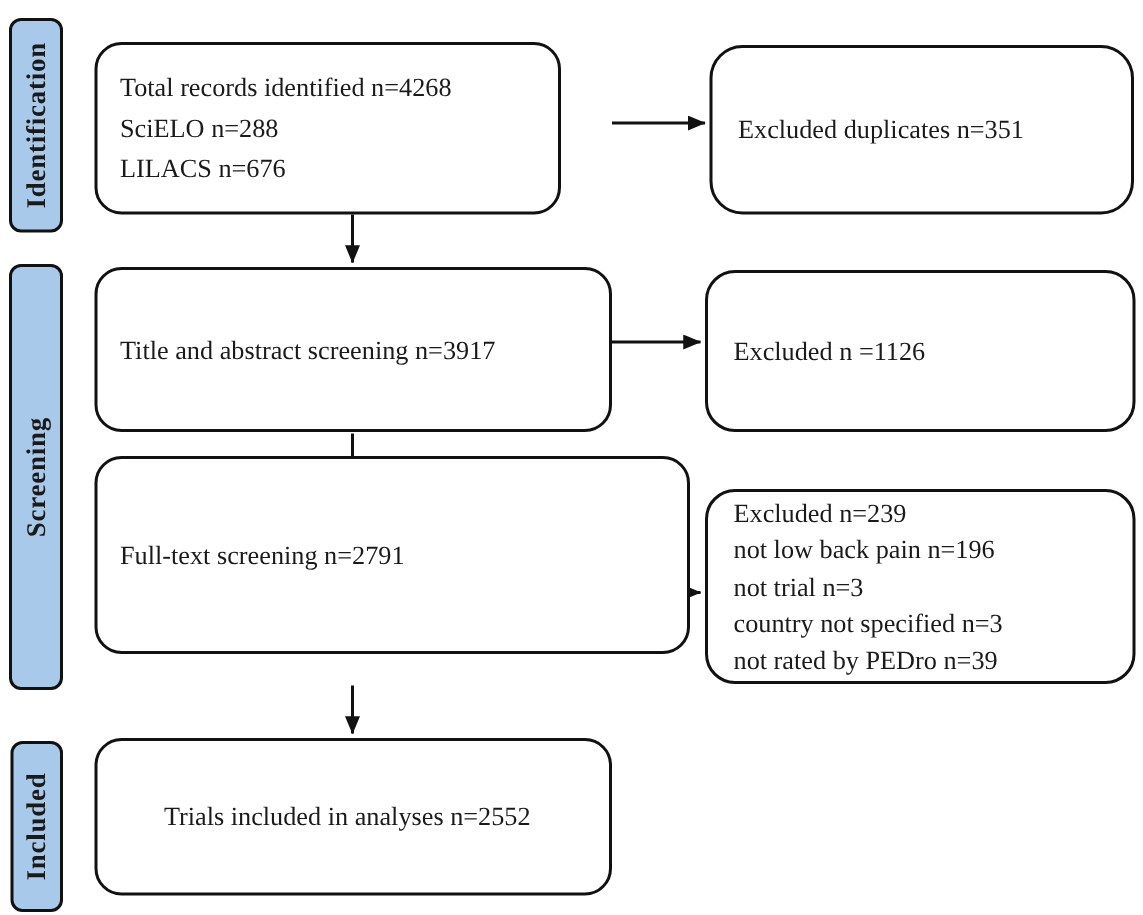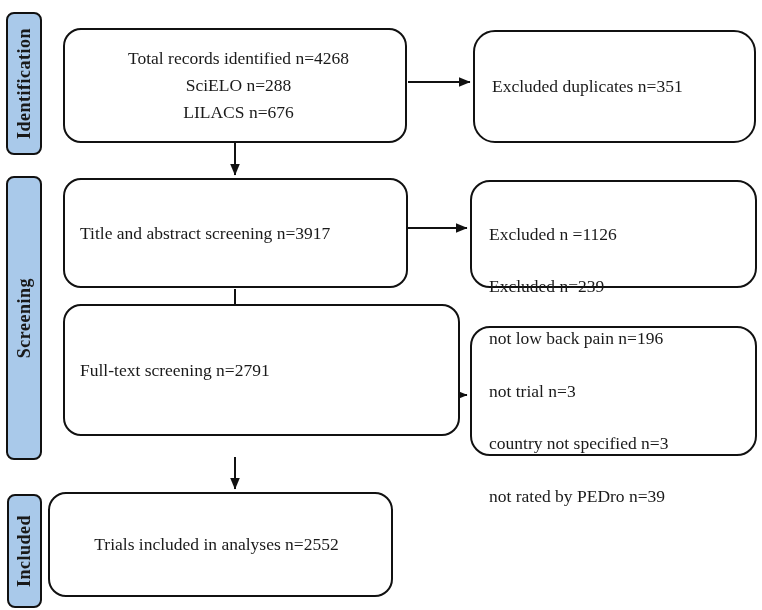--- a/index.html
+++ b/index.html
@@ -34,27 +34,27 @@
   .box{
     position:absolute;
     background:#ffffff;
     border:2px solid #111;
     box-sizing:border-box;
     display:flex;flex-direction:column;justify-content:center;
     font-size:17.5px;
   }
   .main-box{border-radius:18px;padding-left:15px;padding-right:8px;line-height:27px;}
   .side-box{border-radius:20px;padding-left:17px;padding-right:8px;line-height:25px;}
-  #box-1{left:63px;top:28px;width:344px;height:115px;text-align:center;}
+  #box-1{left:63px;top:28px;width:311px;height:115px;}
   #box-2{left:63px;top:178px;width:345px;height:110px;}
   #box-3{left:63px;top:304px;width:397px;height:132px;}
-  #box-4{left:48px;top:492px;width:345px;height:105px;padding-left:0;text-align:center;}
+  #box-4{left:63px;top:492px;width:345px;height:105px;padding-left:0;text-align:center;}
   #sbox-1{left:473px;top:30px;width:283px;height:113px;border-radius:22px;}
   #sbox-2{left:470px;top:180px;width:287px;height:108px;}
-  #sbox-3{left:470px;top:326px;width:287px;height:130px;line-height:24.5px;gap:28px;}
+  #sbox-3{left:470px;top:326px;width:287px;height:130px;line-height:24.5px;}
   #stage-1{left:6px;top:12px;width:36px;height:143px;}
   #stage-2{left:6px;top:176px;width:36px;height:284px;}
   #stage-3{left:7px;top:494px;width:35px;height:114px;}
 </style>
 </head>
 <body>
 
 <div class="diagram">
 
   <svg class="arrows" viewBox="0 0 762 610">

